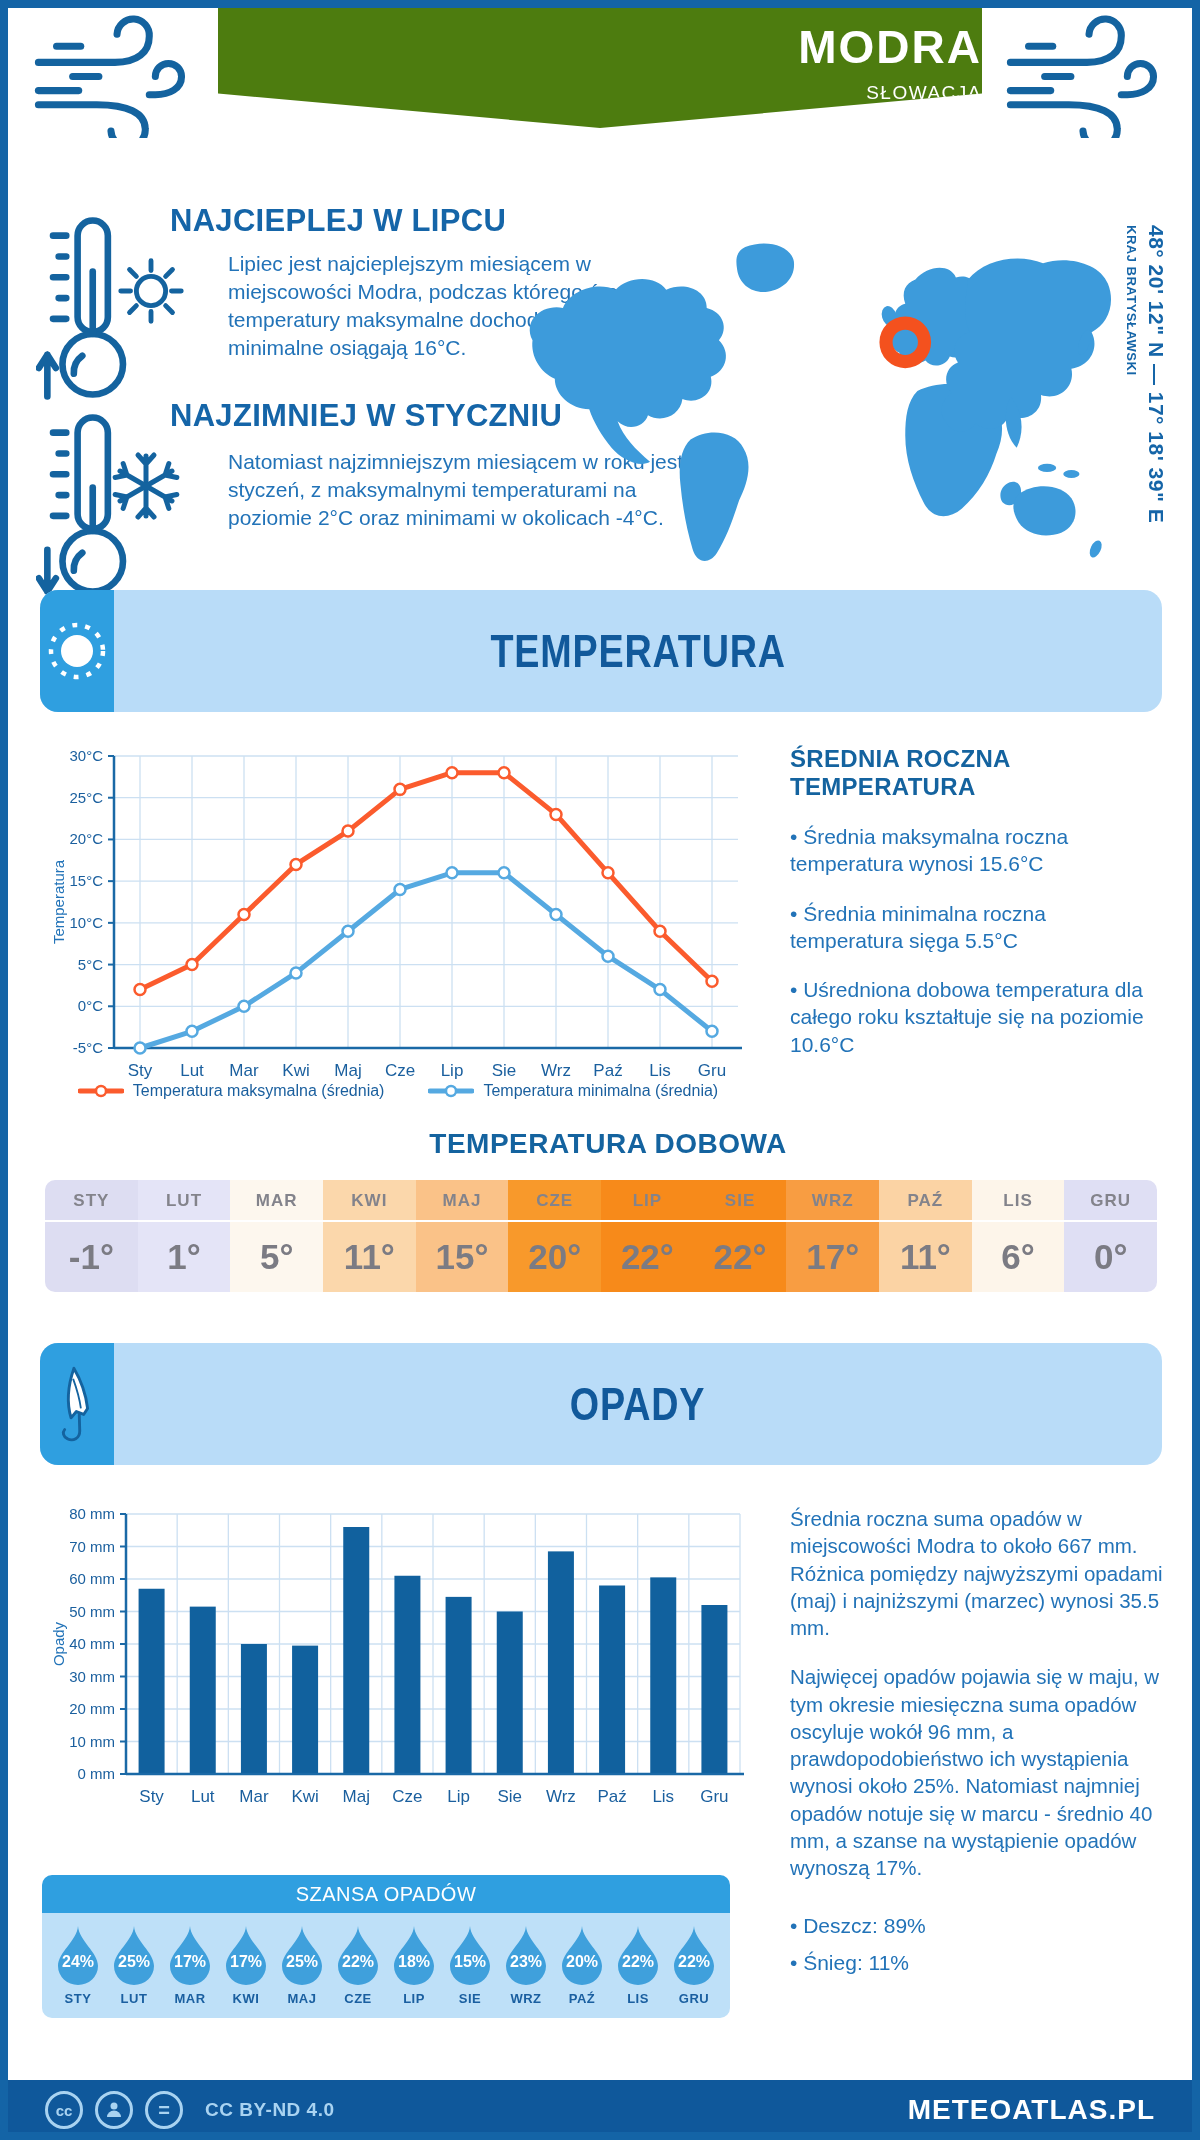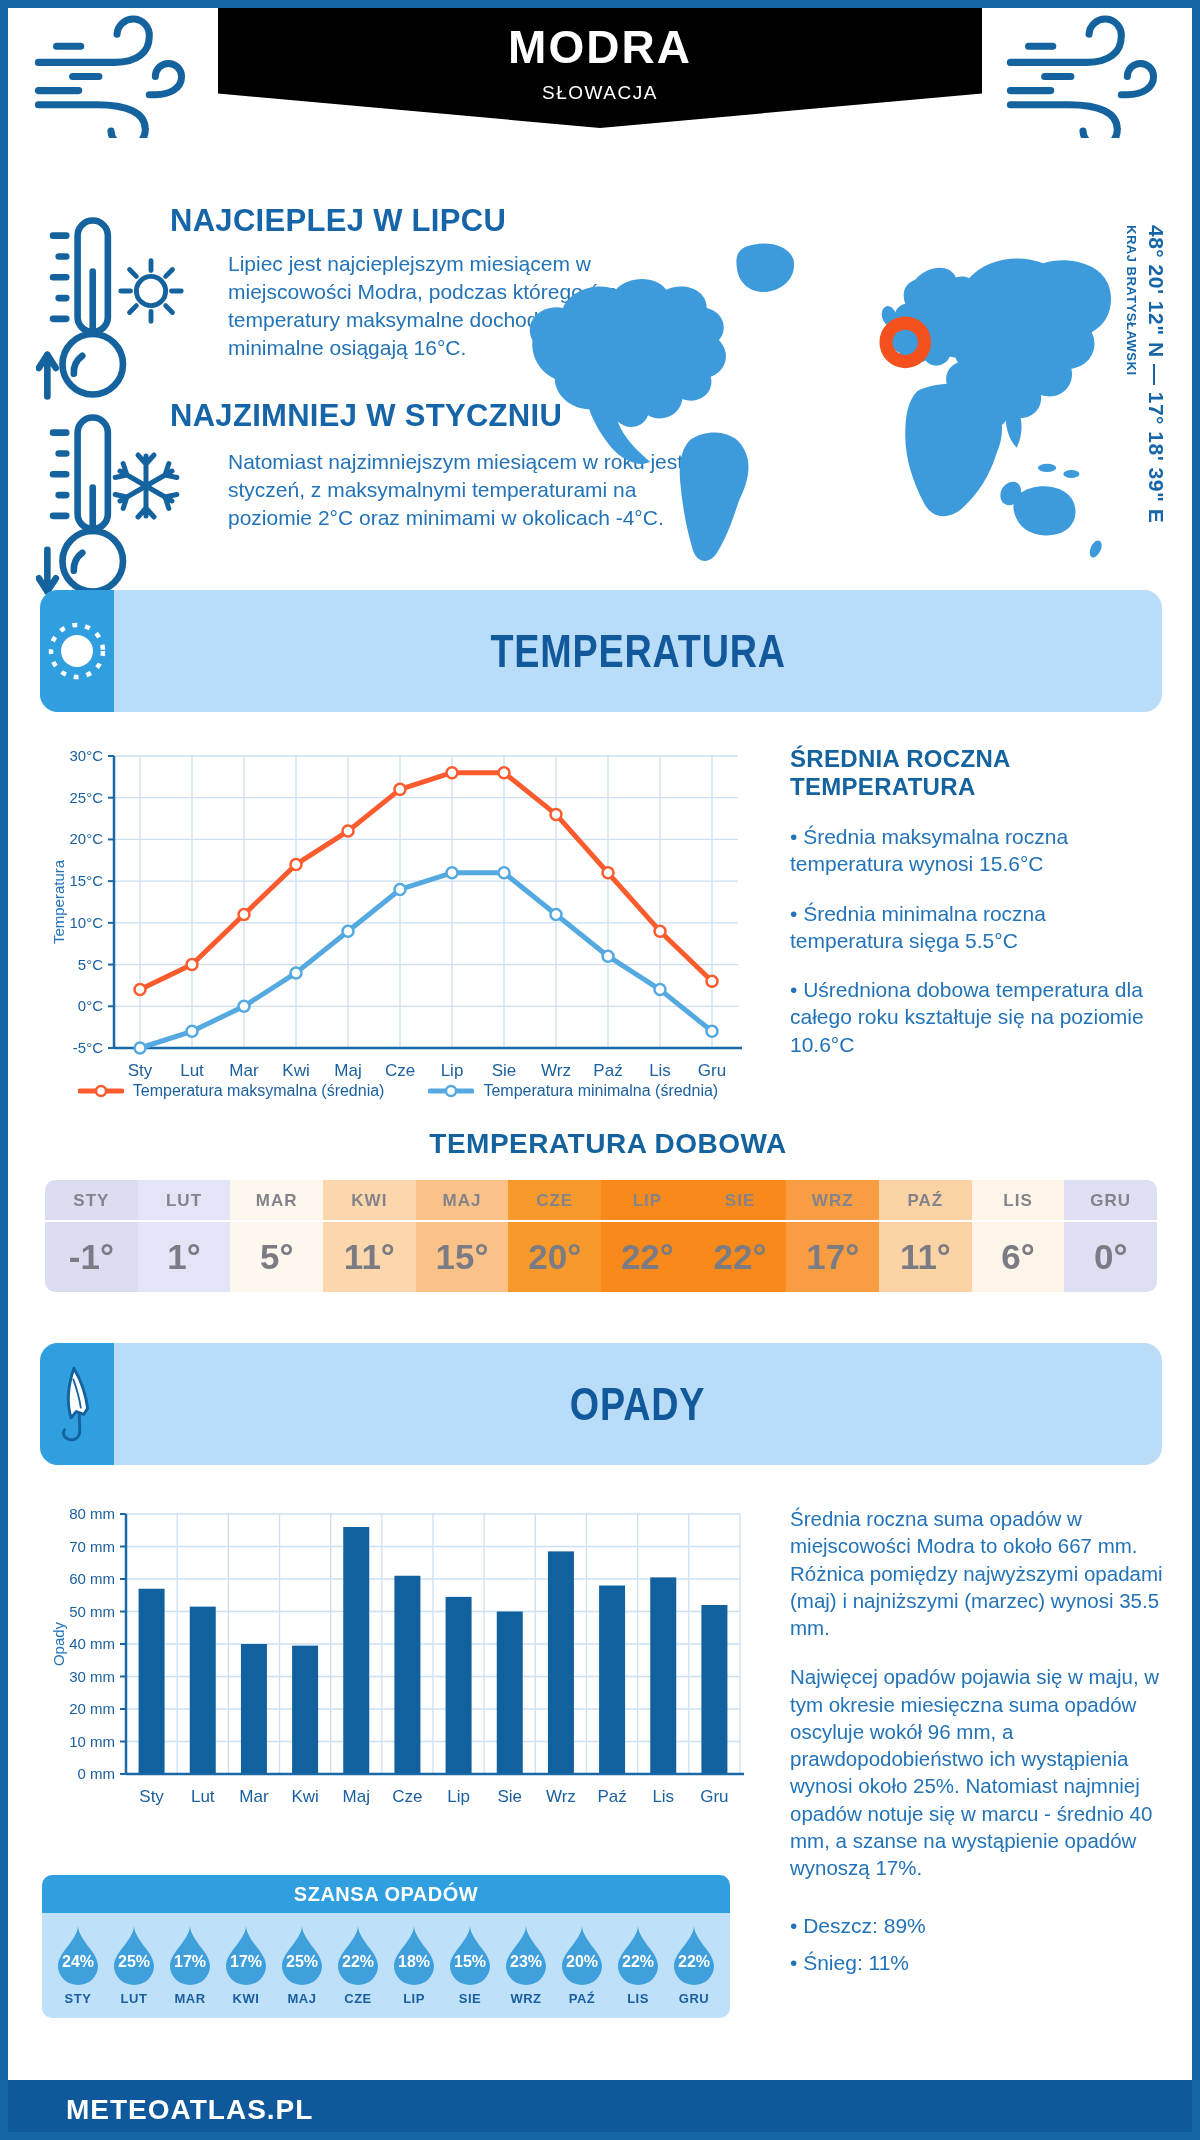--- a/index.html
+++ b/index.html
@@ -1,22 +1,22 @@
 <!DOCTYPE html>
 <html><head>
 <meta charset="utf-8">
 <style>
   html,body{margin:0;padding:0;background:#fff;}
   .page{position:relative;width:1200px;height:2140px;background:#fff;overflow:hidden;
         font-family:"Liberation Sans",sans-serif;}
   .frame{position:absolute;inset:0;border:8px solid #1464A6;pointer-events:none;z-index:60;}
 
   
-  .banner{position:absolute;left:218px;top:0;width:764px;height:128px;background:#000000;
-          clip-path:polygon(0 0,100% 0,100% 73%,50% 100%,0 73%);color:#fff;text-align:center;z-index:5;}
+  .banner{position:absolute;left:218px;top:0;width:764px;height:128px;background:#4d7c0f;
+          clip-path:polygon(0 0,100% 0,100% 73%,50% 100%,0 73%);color:#fff;text-align:right;z-index:5;}
   .banner .title{margin-top:20px;font-size:46px;font-weight:bold;letter-spacing:2px;}
   .banner .subtitle{margin-top:8px;font-size:19px;letter-spacing:1.5px;}
 
   .windicon{position:absolute;}
 
   .vcoords{position:absolute;left:1124px;top:225px;display:flex;flex-direction:row;gap:5px;z-index:4;}
   .vcoords .region{writing-mode:vertical-rl;font-size:13px;font-weight:bold;color:#1565A8;letter-spacing:.5px;}
   .vcoords .coords{writing-mode:vertical-rl;font-size:21px;font-weight:bold;color:#1565A8;letter-spacing:.5px;}
 
   .sec-head{position:absolute;font-size:31px;font-weight:bold;color:#1565A8;letter-spacing:.3px;}
@@ -43,21 +43,21 @@
 
   .daily-title{position:absolute;left:0;right:0;top:1128px;text-align:center;font-size:28px;
         font-weight:bold;color:#14639F;letter-spacing:.5px;padding-left:16px;}
   #daily-table{position:absolute;left:45px;top:1180px;width:1112px;display:flex;border-radius:10px;overflow:hidden;}
   .daily-col{flex:1;text-align:center;}
   .daily-col .m{height:40px;line-height:42px;font-size:17px;font-weight:bold;color:#83838B;
         border-bottom:2px solid #fff;letter-spacing:1px;}
   .daily-col .v{height:70px;line-height:70px;font-size:35px;font-weight:bold;color:#7B7B83;}
 
   #szansa{position:absolute;left:42px;top:1875px;width:688px;}
-  .szansa-head{height:38px;background:#2F9FE0;border-radius:10px 10px 0 0;color:#fff;font-weight:bold;
+  .szansa-head{height:38px;background:#2F9FE0;border-radius:10px 10px 0 0;color:#fff;font-weight:normal;
         font-size:20px;display:flex;align-items:center;justify-content:center;letter-spacing:.5px;}
   .szansa-body{background:#BEE0F8;border-radius:0 0 10px 10px;display:flex;justify-content:space-between;
         padding:12px 10px 12px;}
   .drop-col{width:52px;text-align:center;position:relative;}
   .drop-col svg{display:block;margin:0 auto;}
   .drop-col .pct{position:absolute;top:28px;left:0;right:0;color:#fff;font-weight:bold;font-size:16px;}
   .drop-col .mon{margin-top:4px;font-size:13px;font-weight:bold;color:#1A5FA0;letter-spacing:.5px;}
 
   .footer{position:absolute;left:0;top:2080px;width:1200px;height:60px;background:#0F589B;z-index:55;
         display:flex;align-items:center;justify-content:space-between;box-sizing:border-box;padding:0 45px;}
@@ -524,17 +524,28 @@
           <svg width="48" height="62" viewBox="0 0 48 62">
             <path d="M24 1 C23 16 4 27 4 41 a20 19 0 0 0 40 0 C44 27 25 16 24 1 Z" fill="#3FA0DC"></path>
           </svg>
           <div class="pct">22%</div>
           <div class="mon">GRU</div>
         </div>
       </div>
   </div>
 
   <div class="footer">
+    <div class="footer-left">
+      <div class="cc-circle">cc</div>
+      <div class="cc-circle">
+        <svg width="20" height="20" viewBox="0 0 20 20">
+          <circle cx="10" cy="6" r="3.5" fill="#A9D3F1"></circle>
+          <path d="M3 17 a7 6.5 0 0 1 14 0 Z" fill="#A9D3F1"></path>
+        </svg>
+      </div>
+      <div class="cc-circle" style="font-size:20px">=</div>
+      <span class="license">CC BY-ND 4.0</span>
+    </div>
     <span class="brand">METEOATLAS.PL</span>
   </div>
 
   <div class="frame"></div>
 </div>
 
 </body></html>

